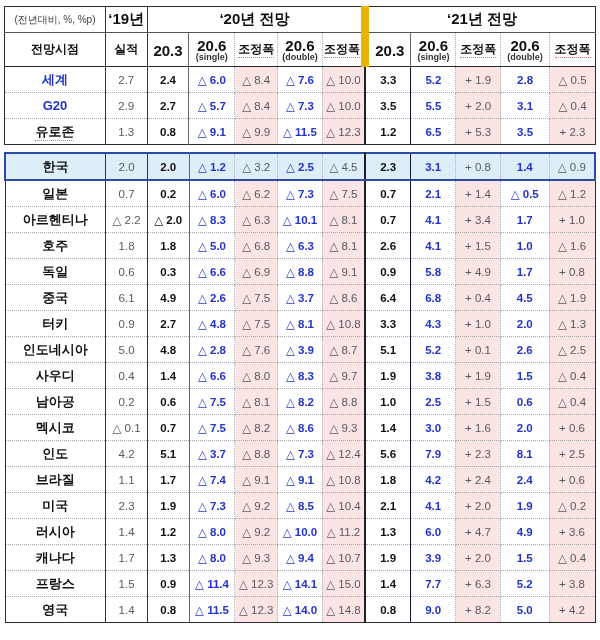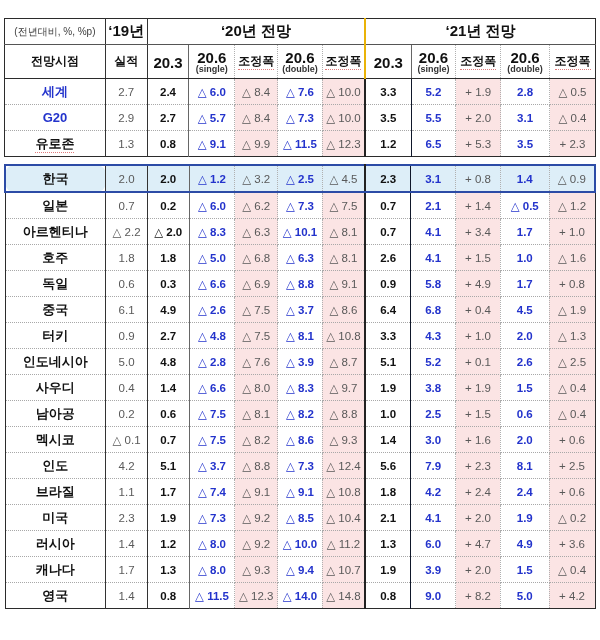--- a/index.html
+++ b/index.html
@@ -1,18 +1,18 @@
 <!DOCTYPE html>
 <html><head>
 <meta charset="utf-8">
 <style>
   html,body{margin:0;padding:0;background:#fff;}
   .page{
     width:550px;height:640px;box-sizing:border-box;
-    padding:18px 4px 4px 4px;background:#fff;
+    padding:6px 4px 4px 4px;background:#fff;
     font-family:"Liberation Sans","DejaVu Sans",sans-serif;
   }
   table.data-table{
     border-collapse:collapse;table-layout:fixed;width:592px;
     border:1.5px solid #2b2b2b;
   }
   col.c-label{width:99px}
   col.c-y19{width:41px}
   col.c-203a{width:41px}
   col.c-206sa{width:45px}
@@ -33,42 +33,42 @@
   tr.hr1 th.unit{font-size:10px;font-weight:normal;color:#3d3d3d;}
   tr.hr2 th{height:33px;font-size:12px;border-bottom:1.5px solid #2b2b2b;}
   .sub{display:block;font-size:9px;font-weight:bold;color:#333;line-height:9px;margin-top:1px;}
   .main-num{display:block;font-size:15px;line-height:12px;margin-top:2px;}
   .sq{border-bottom:1px dotted #e07a7a;padding-bottom:1px;}
 
   
   .v-sd{border-right:1px solid #333;}
   .v-s {border-right:1px solid #666;}
   .v-d {border-right:1px dotted #b0b0b0;}
-  .v-bk{border-right:2px solid #eab308;}
+  .v-bk{border-right:8px solid #eab308;}
 
   
   tbody td{height:25px;font-size:11.5px;border-bottom:1px dotted #a8a8a8;background:#fff;}
   tbody tr:last-child td{border-bottom:none;}
   tbody td:nth-child(1){border-right:1px solid #333;}
   tbody td:nth-child(2){border-right:1px solid #333;}
   tbody td:nth-child(3){border-right:1px solid #666;}
   tbody td:nth-child(4),tbody td:nth-child(5),tbody td:nth-child(6){border-right:1px dotted #b0b0b0;}
   tbody td:nth-child(7){border-right:2px solid #222;}
   tbody td:nth-child(8){border-right:1px solid #0f172a;}
   tbody td:nth-child(9),tbody td:nth-child(10),tbody td:nth-child(11){border-right:1px dotted #b0b0b0;}
 
   td.rl{font-size:13px;font-weight:bold;color:#111;margin-top:16px;}
   td.lbl-blue{color:#2333cc;}
   td.c-gray{color:#595959;}
   td.c-bold{color:#111;font-weight:bold;}
   td.c-blue{color:#2333cc;font-weight:bold;}
 
   
   tr.hl td{background:#ddeef8;border-top:2px solid #2c4ba6;border-bottom:2px solid #2c4ba6;}
-  tr.hl td:first-child{border-left:2.5px solid #2c4ba6;border-radius:9px;}
+  tr.hl td:first-child{border-left:2.5px solid #2c4ba6;}
   tr.hl td:last-child{border-right:2.5px solid #2c4ba6;}
   td.c-adj{color:#595959;background:#fbe4e4;}
 
   .gap{height:7px;}
 </style>
 </head>
 <body>
 
 <div class="page">
 
@@ -407,20 +407,34 @@
           <td class="c-adj">△ 9.3</td>
           <td class="c-blue">△ 9.4</td>
           <td class="c-adj">△ 10.7</td>
           <td class="c-bold">1.9</td>
           <td class="c-blue">3.9</td>
           <td class="c-adj">+ 2.0</td>
           <td class="c-blue">1.5</td>
           <td class="c-adj">△ 0.4</td>
         </tr>
         <tr>
+          <td class="rl"><span>프랑스</span></td>
+          <td class="c-gray">1.5</td>
+          <td class="c-bold">0.9</td>
+          <td class="c-blue">△ 11.4</td>
+          <td class="c-adj">△ 12.3</td>
+          <td class="c-blue">△ 14.1</td>
+          <td class="c-adj">△ 15.0</td>
+          <td class="c-bold">1.4</td>
+          <td class="c-blue">7.7</td>
+          <td class="c-adj">+ 6.3</td>
+          <td class="c-blue">5.2</td>
+          <td class="c-adj">+ 3.8</td>
+        </tr>
+        <tr>
           <td class="rl"><span>영국</span></td>
           <td class="c-gray">1.4</td>
           <td class="c-bold">0.8</td>
           <td class="c-blue">△ 11.5</td>
           <td class="c-adj">△ 12.3</td>
           <td class="c-blue">△ 14.0</td>
           <td class="c-adj">△ 14.8</td>
           <td class="c-bold">0.8</td>
           <td class="c-blue">9.0</td>
           <td class="c-adj">+ 8.2</td>

